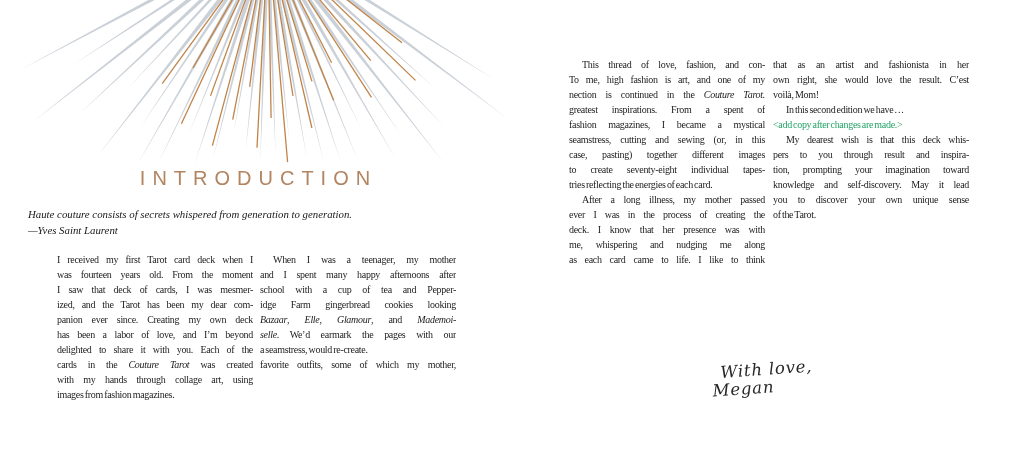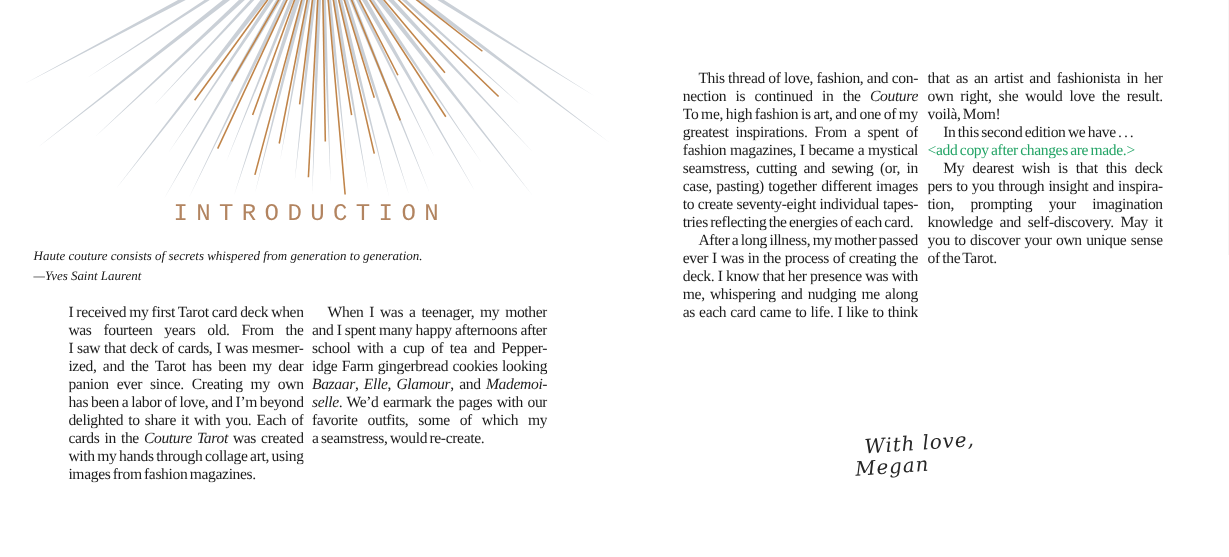--- a/index.html
+++ b/index.html
@@ -8,32 +8,32 @@
     width:1024px;height:464px;
     background:#ffffff;
     overflow:hidden;
     font-family:"Liberation Serif", serif;
     color:var(--body, #1c1c1c);
   }
   .starburst{position:absolute;left:0;top:0;width:520px;height:168px;}
   .page-title{
     position:absolute;left:0;top:167px;width:510px;
     text-align:center;text-indent:7px;
-    font-family:Liberation Mono, monospace;
+    font-family:Liberation Sans, sans-serif;
     font-size:20px;font-weight:400;letter-spacing:7px;
     color:var(--title, #b28460);
   }
   .epigraph{
     position:absolute;left:28px;top:206px;width:456px;
     text-align:left;font-style:italic;font-size:10.8px;line-height:16px;
     color:#171717;
   }
   .col{
     position:absolute;width:196px;
-    font-size:13px;line-height:15px;
+    font-size:10px;line-height:15px;
     letter-spacing:-0.3px;word-spacing:-1px;
   }
   .col-l1{left:57px;top:252px;}
   .col-l2{left:260px;top:252px;}
   .col-r1{left:569px;top:57px;}
   .col-r2{left:773px;top:57px;}
   .line{
     height:15px;overflow:hidden;
     text-align:justify;text-align-last:justify;
   }
@@ -126,47 +126,47 @@
       <div class="line">with my hands through collage art, using</div>
       <div class="line end">images from fashion magazines.</div>
     </div>
   <div class="col col-l2">
       <div class="line ind">When I was a teenager, my mother</div>
       <div class="line">and I spent many happy afternoons after</div>
       <div class="line">school with a cup of tea and Pepper-</div>
       <div class="line">idge Farm gingerbread cookies looking</div>
       <div class="line"><i>Bazaar</i>, <i>Elle</i>, <i>Glamour</i>, and <i>Mademoi-</i></div>
       <div class="line"><i>selle</i>. We’d earmark the pages with our</div>
+      <div class="line end">a seamstress, would re-create.</div>
       <div class="line">favorite outfits, some of which my mother,</div>
-      <div class="line end">a seamstress, would re-create.</div>
     </div>
   <div class="col col-r1">
       <div class="line ind">This thread of love, fashion, and con-</div>
+      <div class="line">To me, high fashion is art, and one of my</div>
       <div class="line">nection is continued in the <i>Couture Tarot.</i></div>
-      <div class="line">To me, high fashion is art, and one of my</div>
       <div class="line">greatest inspirations. From a spent of</div>
       <div class="line">fashion magazines, I became a mystical</div>
       <div class="line">seamstress, cutting and sewing (or, in this</div>
       <div class="line">case, pasting) together different images</div>
       <div class="line">to create seventy-eight individual tapes-</div>
       <div class="line end">tries reflecting the energies of each card.</div>
       <div class="line ind">After a long illness, my mother passed</div>
       <div class="line">ever I was in the process of creating the</div>
       <div class="line">deck. I know that her presence was with</div>
       <div class="line">me, whispering and nudging me along</div>
       <div class="line">as each card came to life. I like to think</div>
     </div>
   <div class="col col-r2">
       <div class="line">that as an artist and fashionista in her</div>
       <div class="line">own right, she would love the result. C’est</div>
       <div class="line end">voilà, Mom!</div>
       <div class="line end ind">In this second edition we have . . .</div>
       <div class="line end c-green">&lt;add copy after changes are made.&gt;</div>
       <div class="line ind">My dearest wish is that this deck whis-</div>
-      <div class="line">pers to you through insight and inspira-</div>
+      <div class="line">pers to you through result and inspira-</div>
       <div class="line">tion, prompting your imagination toward</div>
       <div class="line">knowledge and self-discovery. May it lead</div>
       <div class="line">you to discover your own unique sense</div>
       <div class="line end">of the Tarot.</div>
     </div>
 
   <div class="signature">
     <div class="s1">With love,</div>
     <div class="s2">Megan</div>
   </div>

